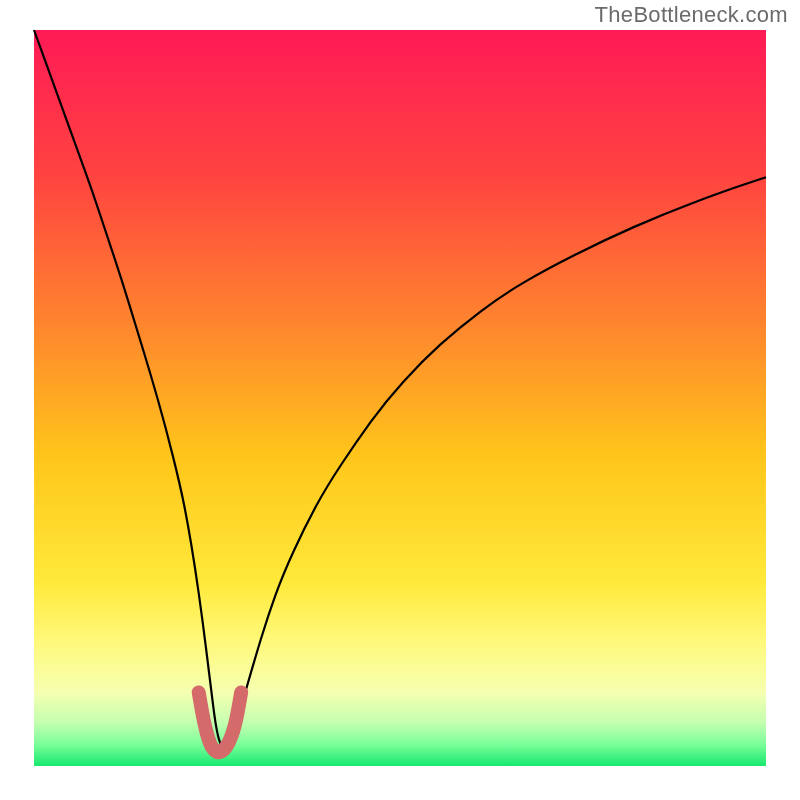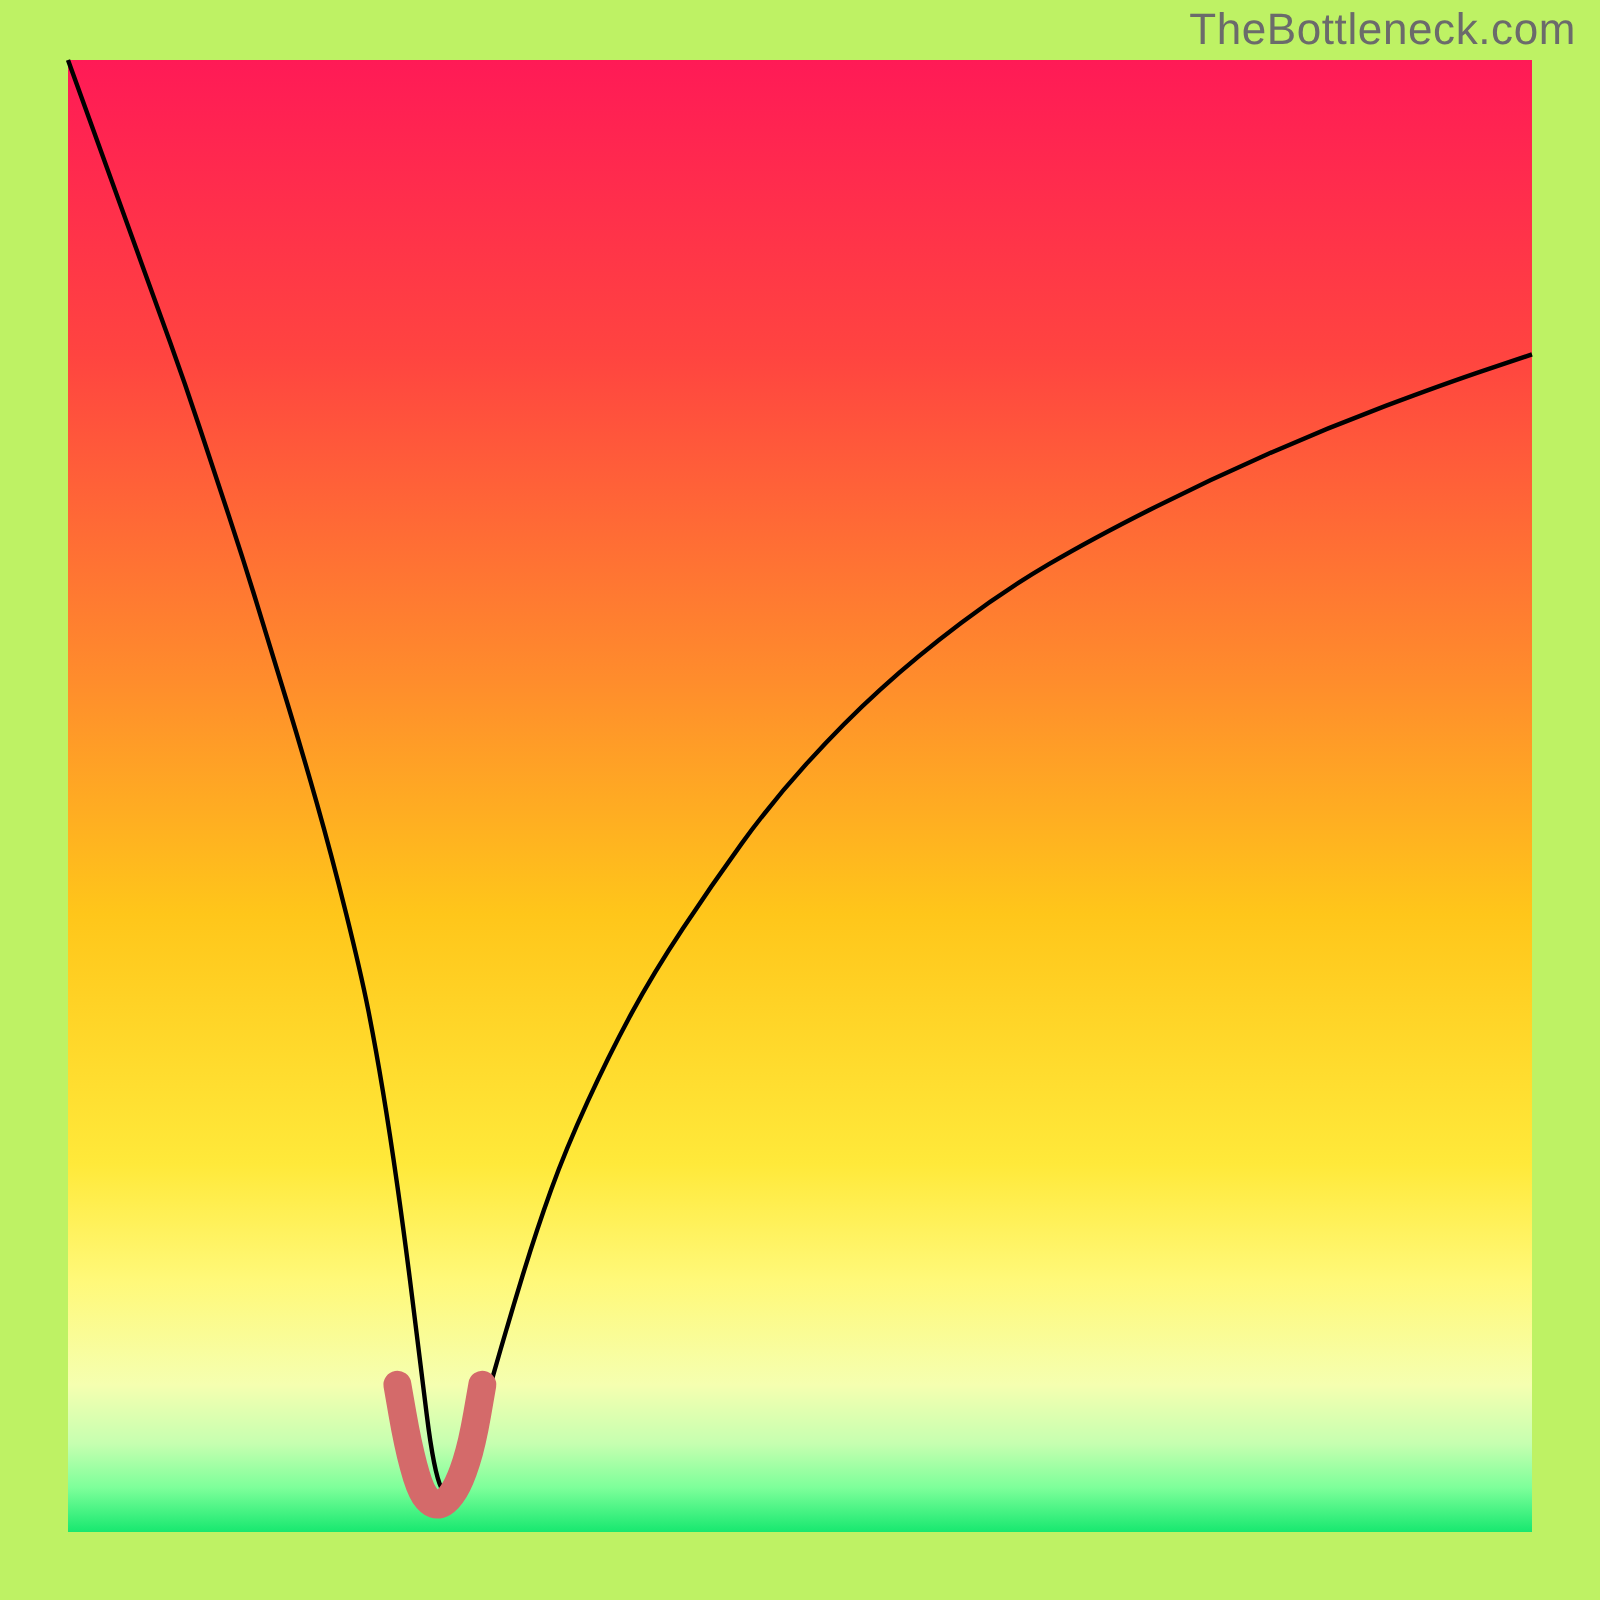--- a/index.html
+++ b/index.html
@@ -10,21 +10,21 @@
     background: #000;
     overflow: hidden;
     font-family: Arial, Helvetica, sans-serif;
   }
   .frame {
     position: absolute;
     left: 0;
     top: 0;
     width: 800px;
     height: 800px;
-    background: #bef264;
+    background: #ffffff;
   }
   .watermark {
     position: absolute;
     top: 2px;
     right: 12px;
     color: #6b6b6b;
     font-size: 22px;
     font-weight: 400;
     letter-spacing: 0.3px;
     z-index: 5;

